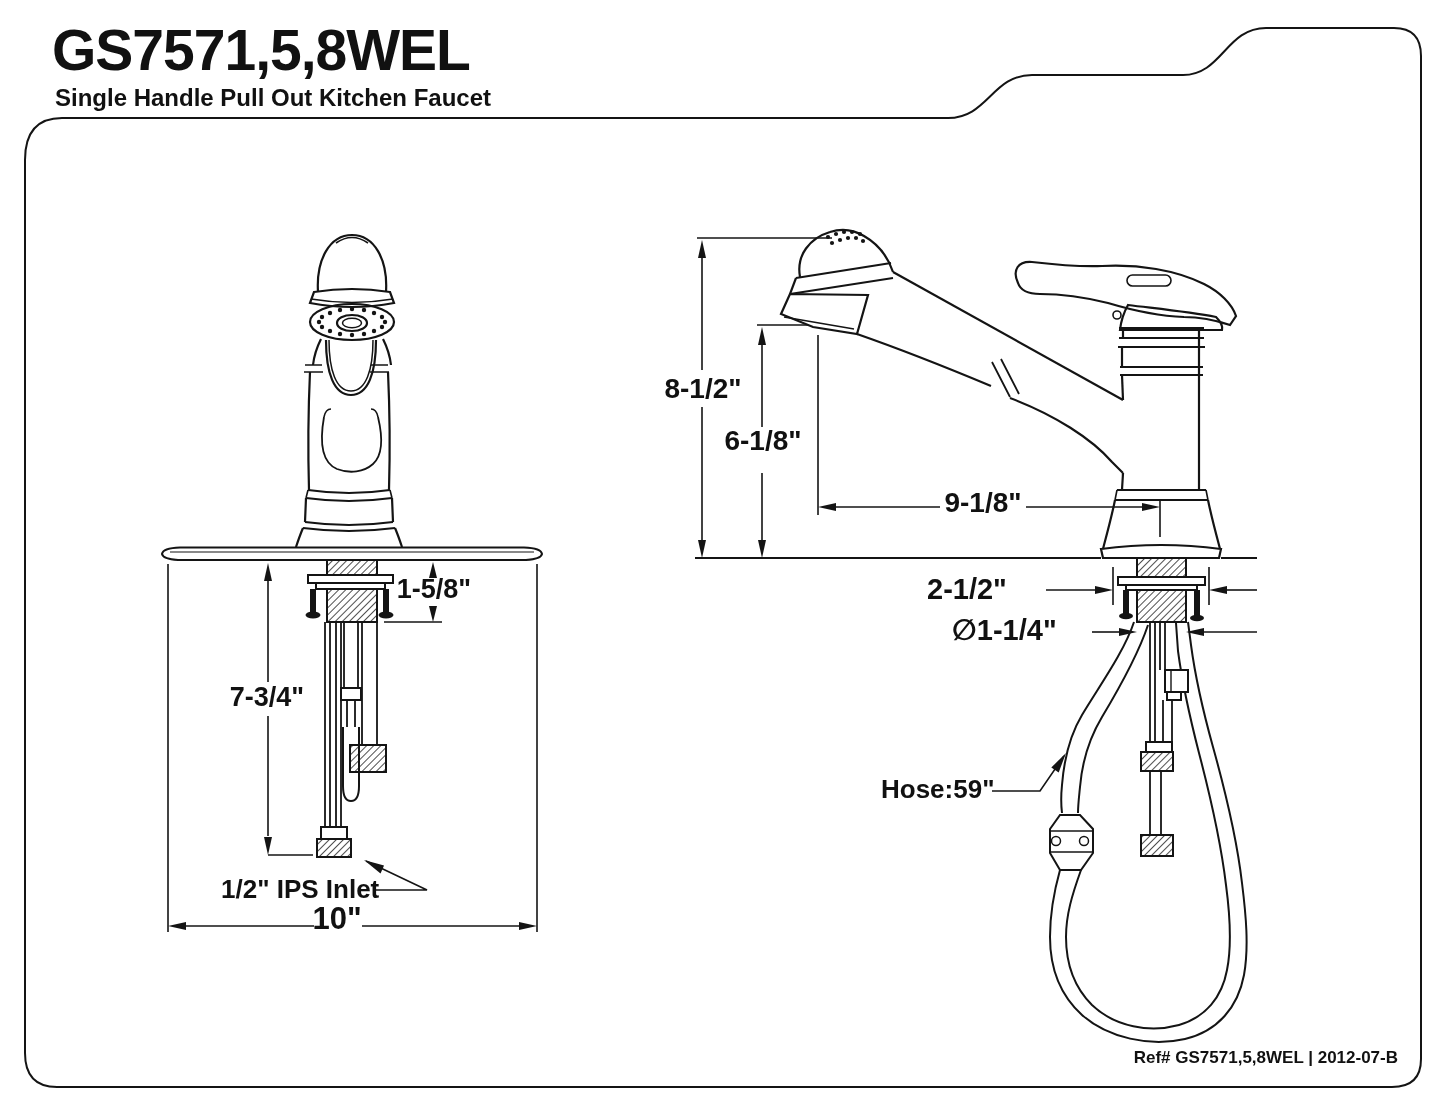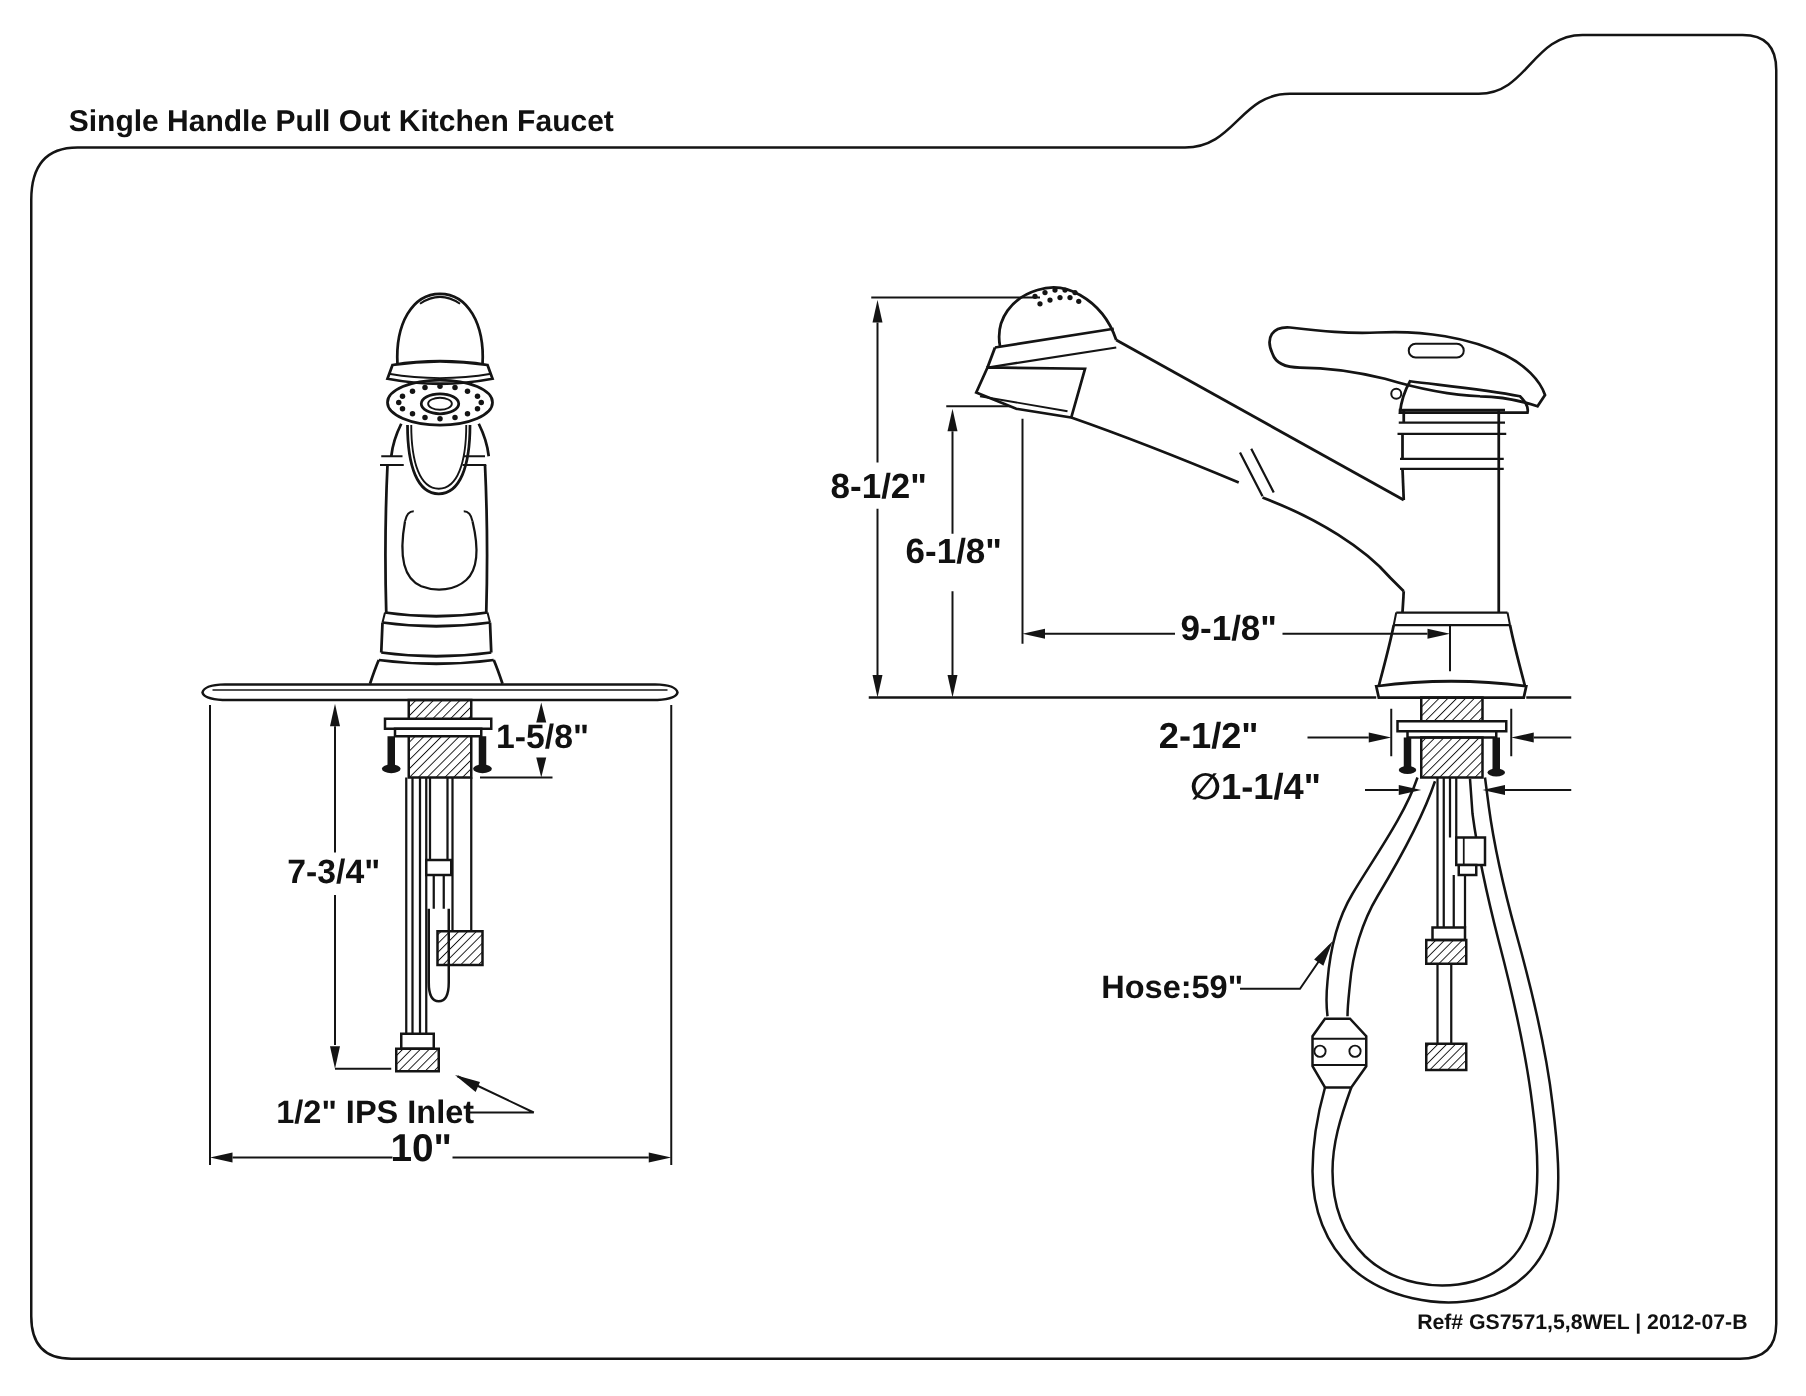--- a/index.html
+++ b/index.html
@@ -37,20 +37,21 @@
 </style>
 </head>
 <body>
 
 <div id="sheet">
 
   <svg class="abs" style="left:0;top:0" width="1445" height="1117" viewBox="0 0 1445 1117">
     <path class="ln" stroke-width="2" d="M 25 160 Q 25 118 62 118 L 948 118 C 988 118 992 75 1032 75 L 1183 75 C 1222 75 1226 28 1266 28 L 1394 28 Q 1421 28 1421 56 L 1421 1059 Q 1421 1087 1392 1087 L 57 1087 Q 25 1087 25 1053 Z"></path>
   </svg>
 
+  <div id="title" class="abs">GS7571,5,8WEL</div>
   <div id="subtitle" class="abs">Single Handle Pull Out Kitchen Faucet</div>
 
   <svg class="abs" style="left:140px;top:215px" width="480" height="760" viewBox="0 0 480 760">
     <defs>
       <pattern id="hatchL" patternUnits="userSpaceOnUse" width="5" height="5" patternTransform="rotate(45)">
         <line x1="0" y1="0" x2="0" y2="5" stroke="#141414" stroke-width="1.5"></line>
       </pattern>
     </defs>
 
     <g stroke="#141414" fill="none" stroke-width="2.2">

